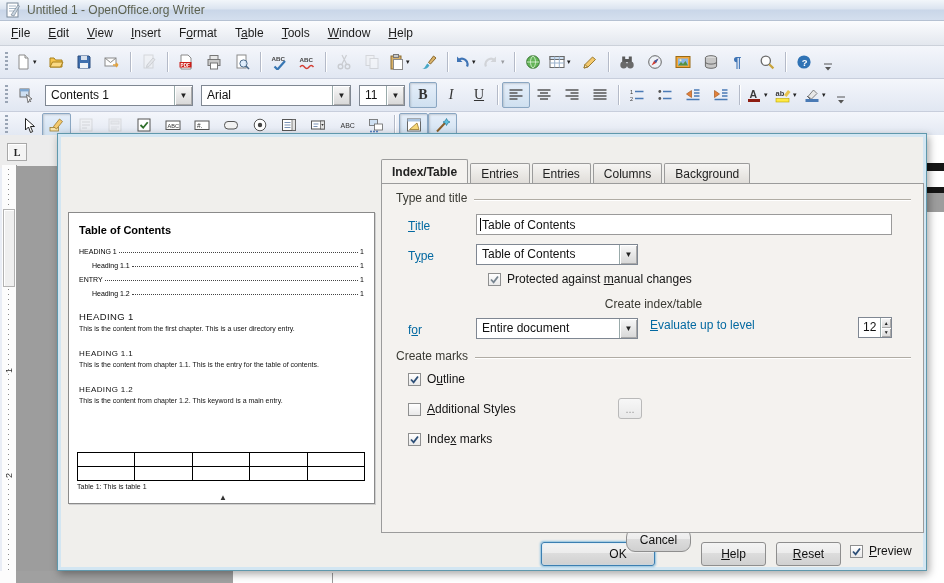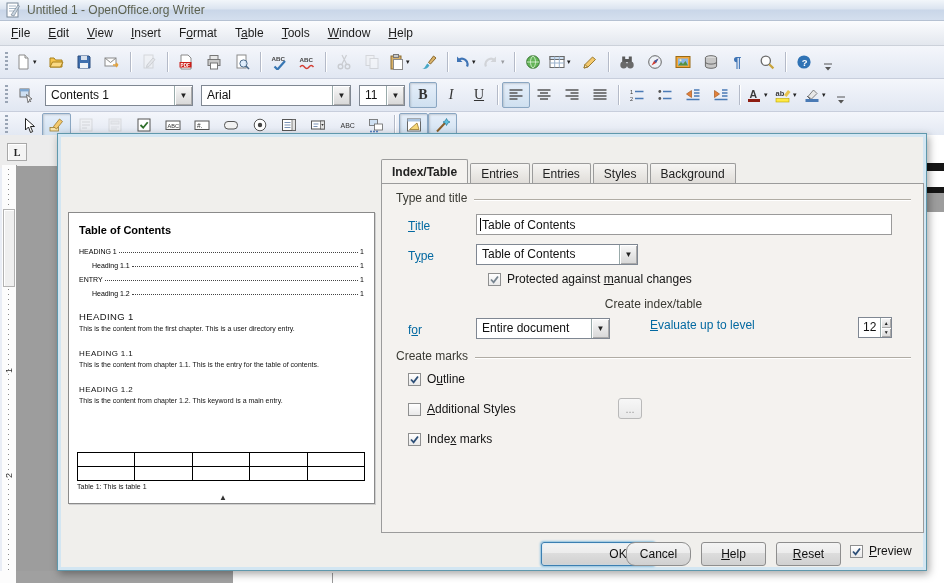--- a/index.html
+++ b/index.html
@@ -739,21 +739,21 @@
             </tbody>
           </table>
         <div class="pv-caption">Table 1: This is table 1</div>
         <div class="pv-handle">▲<br></div>
       </div>
 
       <div class="tabs">
           <span class="tab active">Index/Table</span>
           <span class="tab">Entries</span>
           <span class="tab">Entries</span>
-          <span class="tab">Styles</span>
+          <span class="tab">Columns</span>
           <span class="tab">Background</span>
         </div>
 
       <div class="tab-panel">
         <div class="group-row" style="top:7px;">
           <span class="glabel">Type and title</span>
             <span class="gline"></span>
         </div>
         <span class="flabel" style="left:26px;top:35px;"><u>T</u>itle</span>
         <div class="tinput" style="left:94px;top:30px;width:416px;height:21px;">
@@ -772,21 +772,21 @@
               </svg>
             </span>
           <span>Protected against <u>m</u>anual changes</span>
         </label>
 
         <div class="group-row" style="top:113px;flex-direction:column;">
           <span class="glabel">Create index/table</span>
             <span class="gline"></span>
         </div>
         <span class="flabel" style="left:26px;top:139px;">f<u>o</u>r</span>
-        <div class="dd" style="left:94px;top:134px;width:134px;">
+        <div class="dd" style="left:94px;top:134px;width:162px;">
           <span class="dd-text">Entire document</span>
           <span class="dd-btn">▼</span>
         </div>
         <span class="flabel" style="left:268px;top:134px;"><u>E</u>valuate up to level</span>
         <div class="spin" style="left:476px;top:133px;width:34px;">
           <span class="spin-val">12</span>
           <span class="spin-btns">
             <span class="sb">▲</span>
             <span class="sb">▼</span>
           </span>
@@ -814,21 +814,21 @@
               <svg width="11" height="11" viewBox="0 0 11 11">
                 <path d="M2 5.5l2.6 2.8L9 2.5" fill="none" stroke="currentColor" stroke-width="1.8"></path>
               </svg>
             </span>
           <span>Inde<u>x</u> marks</span>
         </label>
       </div>
 
       <div class="dlg-buttons">
         <div class="btn focused" style="left:480px;top:383px;width:72px;padding-left:40px;">OK</div>
-        <div class="btn" style="left:565px;top:383px;width:63px;border-radius:9px;">Cancel</div>
+        <div class="btn" style="left:565px;top:369px;width:63px;border-radius:9px;">Cancel</div>
         <div class="btn" style="left:640px;top:383px;width:63px;"><u>H</u>elp</div>
         <div class="btn" style="left:715px;top:383px;width:63px;"><u>R</u>eset</div>
         <label class="cbrow" style="left:789px;top:385px;">
           <span class="cb checked">
               <svg width="11" height="11" viewBox="0 0 11 11">
                 <path d="M2 5.5l2.6 2.8L9 2.5" fill="none" stroke="currentColor" stroke-width="1.8"></path>
               </svg>
             </span>
           <span><u>P</u>review</span>
         </label>

